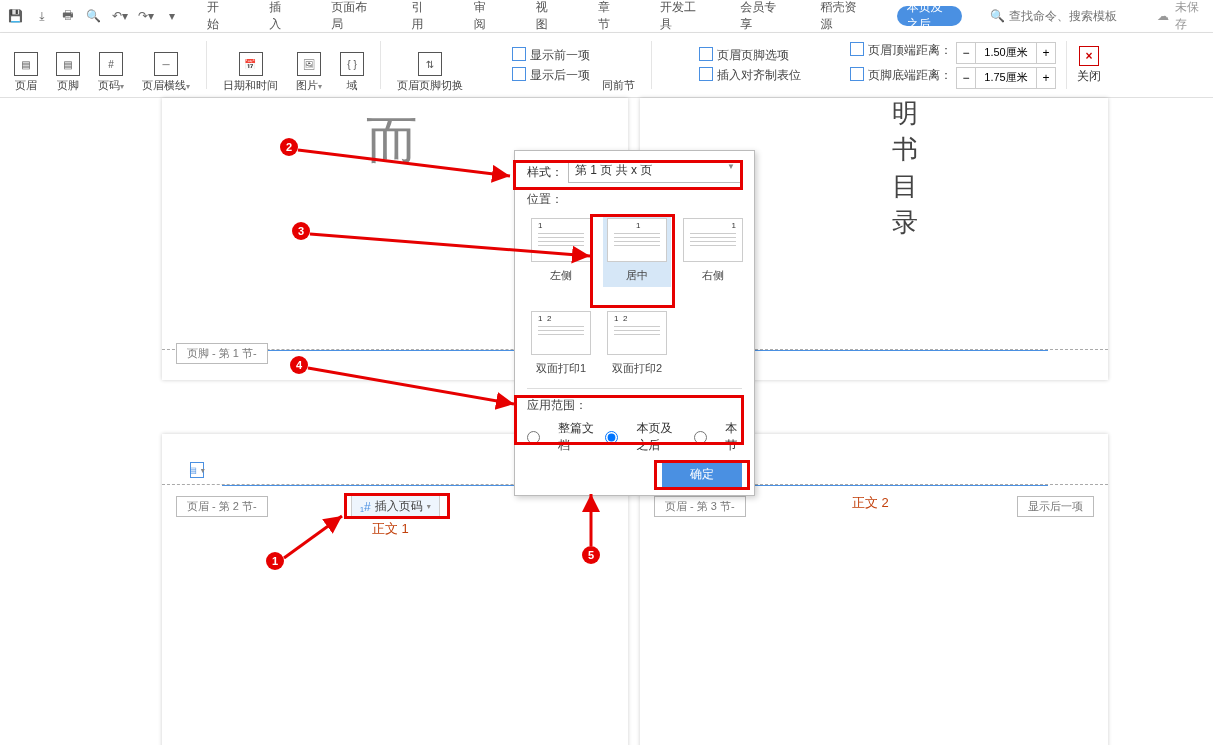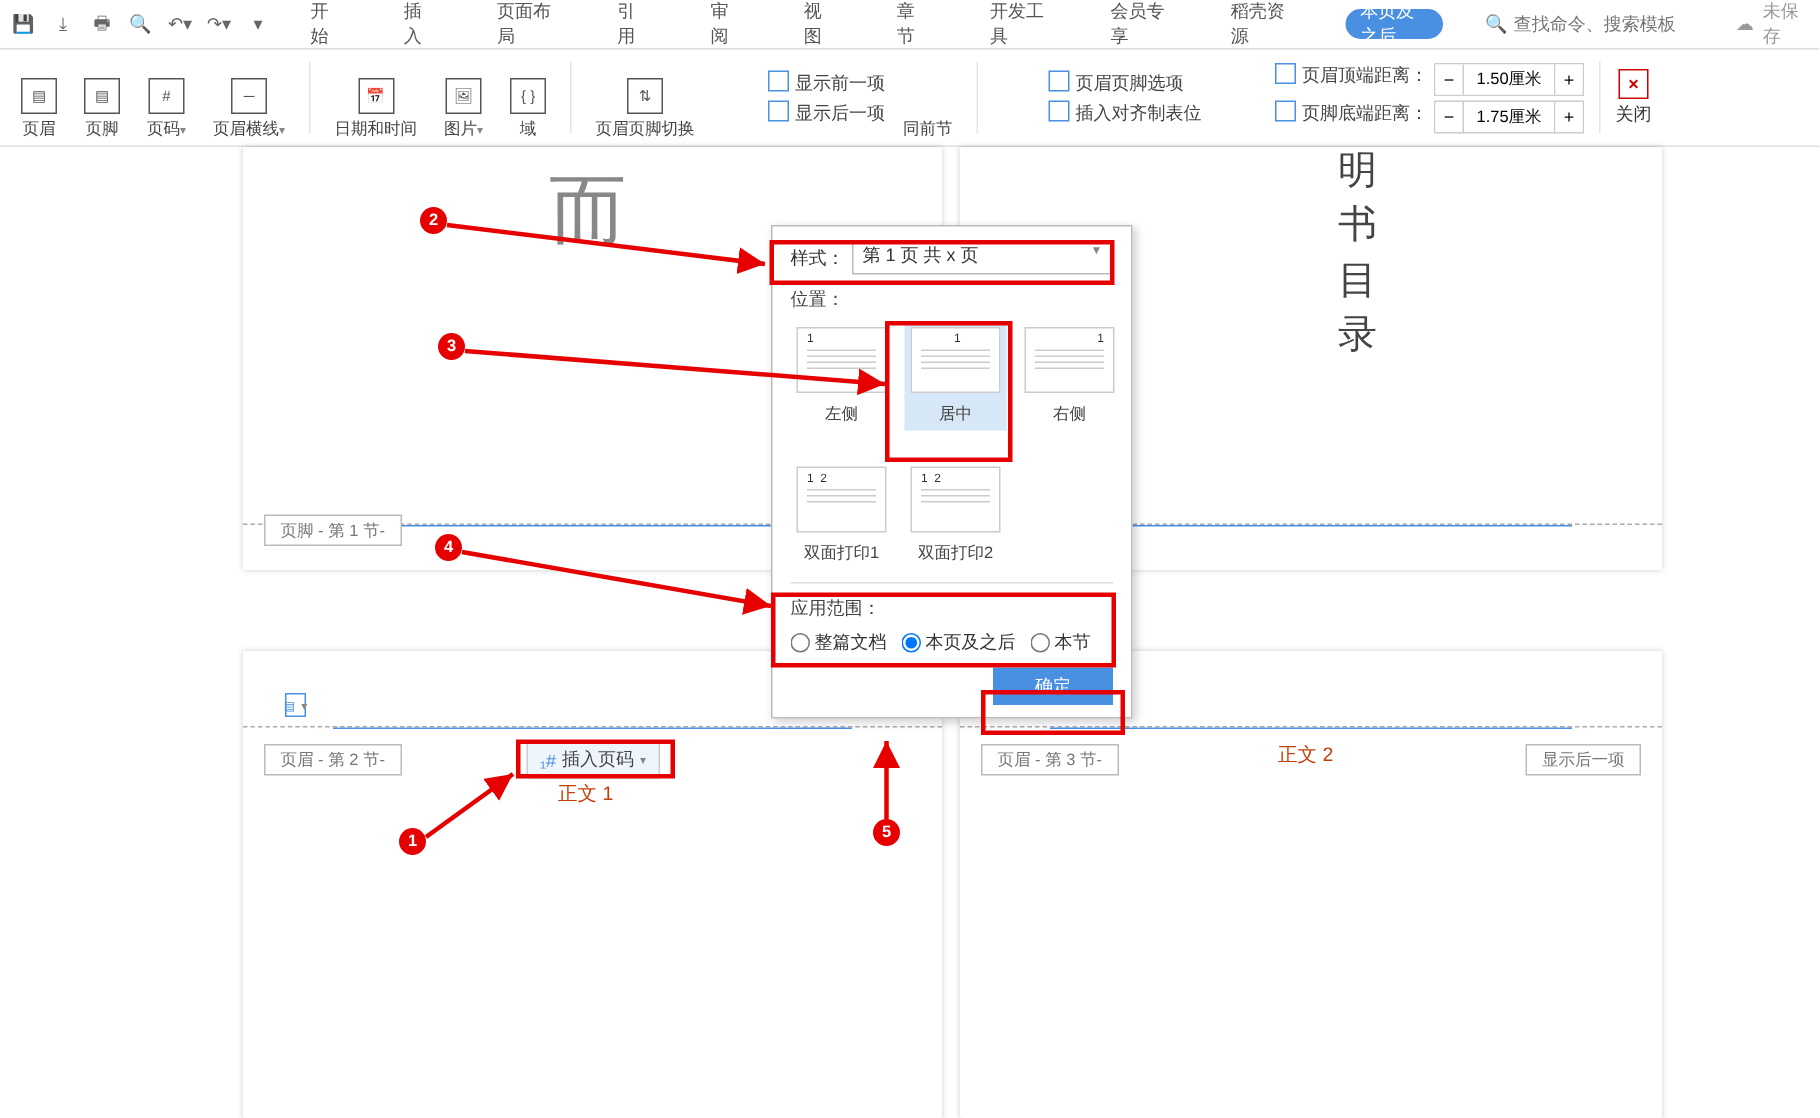--- a/index.html
+++ b/index.html
@@ -62,21 +62,21 @@
 .popup .lbl { font-size: 12px; color: #444; margin-bottom: 6px; }
 .popup .pos-row { display: flex; gap: 8px; }
 .popup .pos-item { display: flex; flex-direction: column; align-items: center; gap: 6px; padding: 4px; }
 .popup .pos-item .preview { width: 60px; height: 44px; border: 1px solid #ccc; background: #fff; position: relative; }
 .popup .pos-item.active { background: #d6e7f7; }
 .popup .pos-item .pv-txt { position: absolute; font-size: 8px; }
 .popup .pos-item .pv-lines { position: absolute; top: 14px; left: 6px; right: 6px; }
 .popup .pos-item .pv-lines .ln { height: 1px; background: #ccc; margin-bottom: 3px; }
 .popup .pos-item .cap { font-size: 11px; color: #444; }
 .popup .scope-row { display: flex; gap: 10px; align-items: center; margin-top: 6px; font-size: 12px; }
-.popup .scope-row label { display: flex; align-items: center; gap: 3px; }
+.popup .scope-row label { display: flex; align-items: center; gap: 18px; }
 .popup .btn-ok { background: #4a90e2; color: #fff; border: none; padding: 4px 28px; font-size: 12px; float: right; margin-top: 8px; }
 
 
 .hl { position: absolute; border: 3px solid #e60000; pointer-events: none; z-index: 20; }
 .bubble { position: absolute; width: 18px; height: 18px; border-radius: 50%; background: #e60000; color: #fff; font-size: 11px; font-weight: bold; display: flex; align-items: center; justify-content: center; z-index: 21; }
 .arrow { position: absolute; z-index: 21; }
 .arrow svg { overflow: visible; }
 
 
 .insert-pn { position: absolute; left: 189px; top: 60px; background: #eef5fd; border: 1px solid #ccc; padding: 3px 8px; font-size: 12px; color: #444; display: flex; align-items: center; gap: 4px; }

